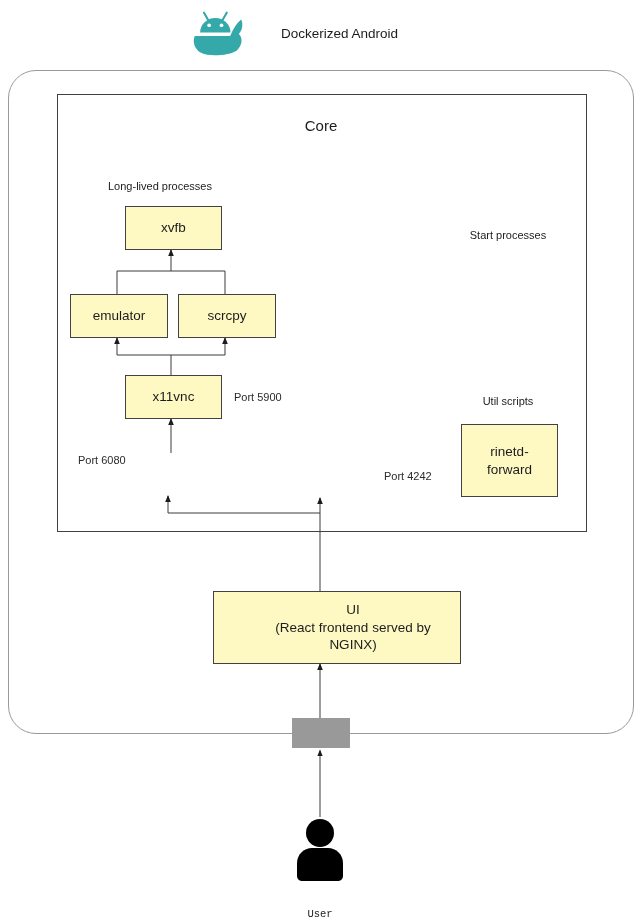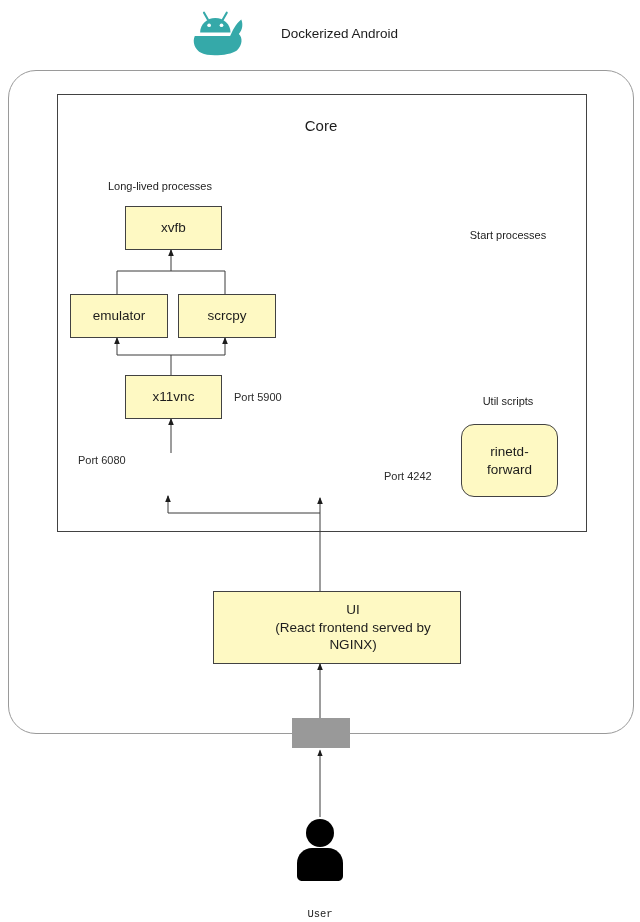--- a/index.html
+++ b/index.html
@@ -32,21 +32,21 @@
     display:flex;align-items:center;justify-content:center;text-align:center;
     font-size:13.5px;line-height:1.3;white-space:pre-line;z-index:3;color:#1c1c1c;
   }
   .n-xvfb{left:125px;top:206px;width:95px;height:42px;}
   .n-emulator{left:70px;top:294px;width:96px;height:42px;}
   .n-scrcpy{left:178px;top:294px;width:96px;height:42px;}
   .n-x11vnc{left:125px;top:375px;width:95px;height:42px;}
   .n-websockify{left:125px;top:453px;width:95px;height:40px;}
   .n-backend{left:273px;top:452px;width:94px;height:44px;}
   .n-adb{left:460px;top:277px;width:94px;height:70px;}
-  .n-rinetd{left:461px;top:424px;width:95px;height:71px;border-radius:13px;}
+  .n-rinetd{left:461px;top:424px;width:95px;height:71px;}
   .n-ui{left:213px;top:591px;width:214px;height:71px;padding-left:32px;}
   .portlabel{position:absolute;font-size:11px;color:#2b2b2b;z-index:3;}
   .pl-5900{left:234px;top:391px;}
   .pl-6080{left:78px;top:442px;margin-top:12px;}
   .pl-4242{left:384px;top:470px;}
   .connectors{position:absolute;left:0;top:0;width:640px;height:922px;z-index:2;}
   .boundary-port{
     position:absolute;left:292px;top:718px;width:58px;height:30px;
     background:#999999;z-index:3;
   }

